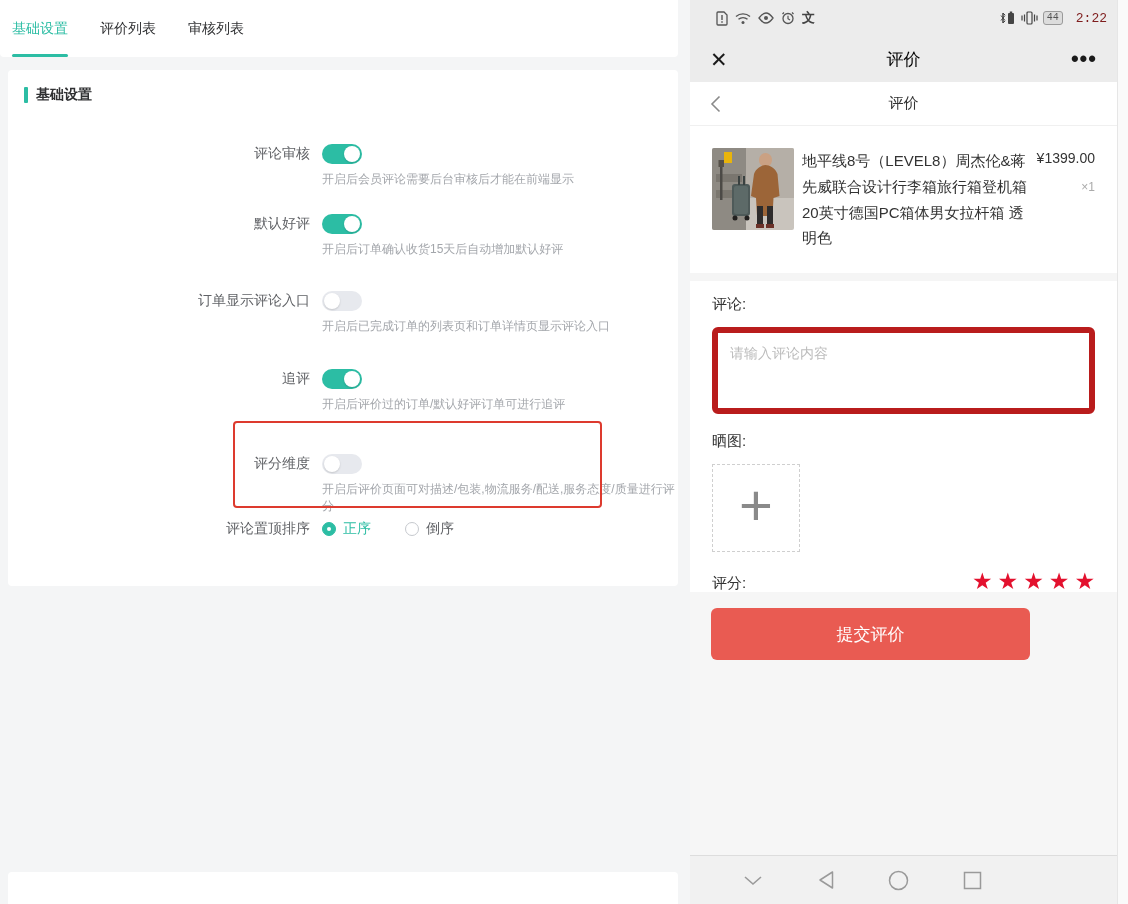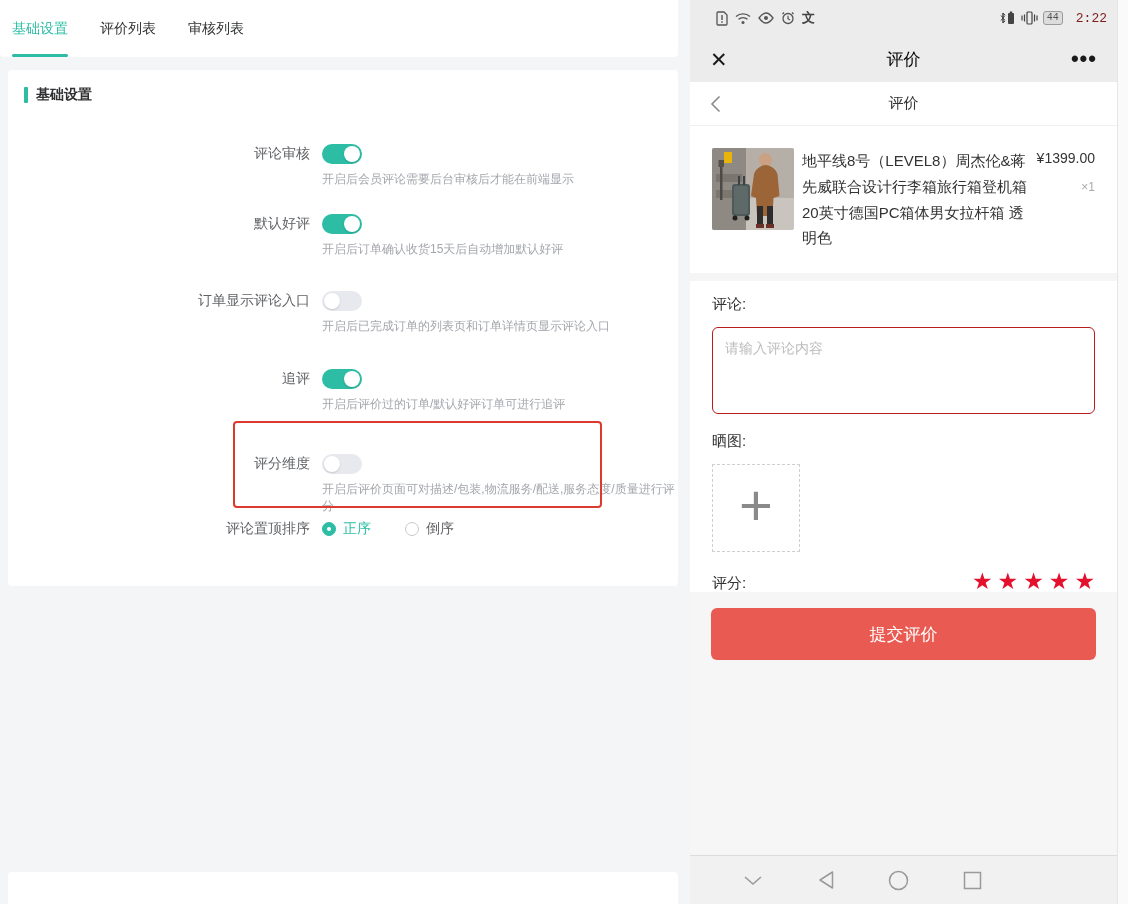--- a/index.html
+++ b/index.html
@@ -141,21 +141,21 @@
   .product-side { margin-left:auto; text-align:right; padding-top:2px; }
   .product-price { font-size:14px; color:#333; }
   .product-qty { font-size:12px; color:#aaa; margin-top:14px; }
 
   .divider { height:8px; background:#f5f5f5; }
 
   .field { padding:14px 22px 0 22px; }
   .field-label { font-size:15px; color:#333; }
   .comment-box {
     margin-top:13px; width:383px; height:87px;
-    border:1px solid #b91c1c; border-radius:6px;
+    border:6px solid #b91c1c; border-radius:6px;
     padding:12px; font-size:14px; color:#333; resize:none; outline:none;
     font-family:"Liberation Sans","DejaVu Sans",sans-serif; background:#fff;
   }
   .comment-box::placeholder { color:#bcbcbc; }
 
   .upload-box {
     margin-top:13px; width:88px; height:88px;
     border:1px dashed #cfcfcf; display:flex; align-items:center;
     justify-content:center; cursor:pointer; background:#fff;
   }
@@ -165,21 +165,21 @@
     padding:18px 22px 16px 22px; display:flex; align-items:flex-end;
   }
   .stars { margin-left:auto; display:flex; gap:5px; }
   .star { color:#e3112e; font-size:23px; line-height:1; cursor:pointer; }
 
   .phone-footer {
     position:absolute; left:0; top:592px; width:427px; height:263px;
     background:#f6f6f6;
   }
   .submit-btn {
-    margin:16px 21px 0 21px; height:52px; width:385px;
+    margin:16px 21px 0 21px; height:52px; width:319px;
     background:#e95b52; border:none; border-radius:6px;
     color:#fff; font-size:17px; cursor:pointer;
     font-family:"Liberation Sans","DejaVu Sans",sans-serif;
   }
 
   .navbar {
     position:absolute; left:0; bottom:0; width:427px; height:49px;
     background:#f1f1f1; border-top:1px solid #dddddd;
     display:flex; align-items:center;
   }

